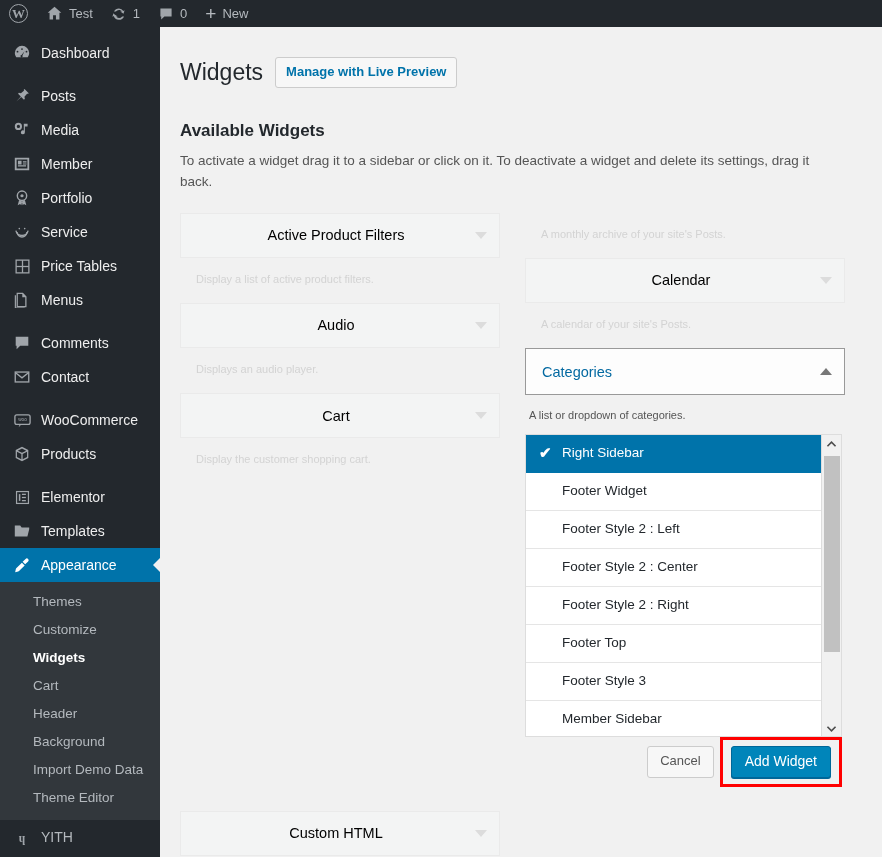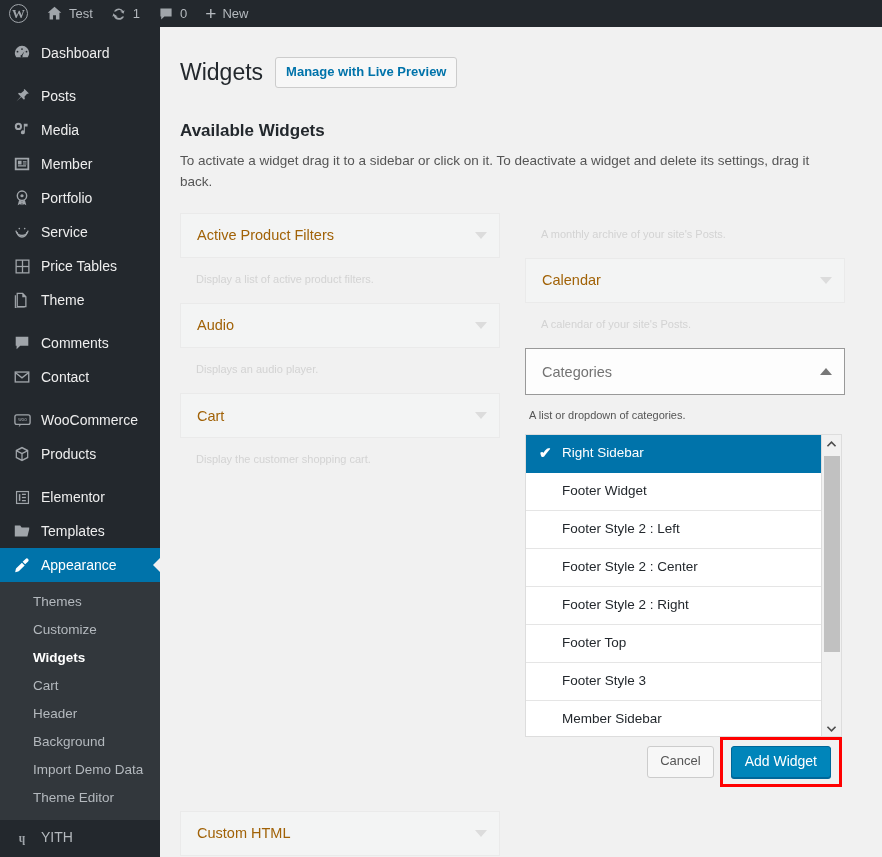--- a/index.html
+++ b/index.html
@@ -143,31 +143,31 @@
     border-top: 7px solid #cfcfcf;
   }
   .widget-desc {
     font-size: 11px; color: #bdbdbd;
     padding: 14px 16px 16px 16px;
     line-height: 1.4;
   }
 
   
   .faded .widget-top { background:#f3f4f4; border-color:#eaeaea; }
-  .faded .widget-title { color: #a16207; }
+  .faded .widget-title { color: #000000; text-align: center; }
   .faded .widget-arrow { border-top-color: #dcdcdc; }
   .faded .widget-desc { color: #d3d3d3; }
 
   
   .widget.active .widget-top {
     background: #fdfdfd;
     border: 1px solid #999;
     height: 47px;
   }
-  .widget.active .widget-title { color: #737373; font-size: 14.5px; }
+  .widget.active .widget-title { color: #0369a1; font-size: 14.5px; }
   .widget.active .widget-arrow {
     border-left: 6px solid transparent;
     border-right: 6px solid transparent;
     border-top: none;
     border-bottom: 7px solid #777;
   }
   .widget.active .widget-desc { color: #555; padding: 13px 16px 10px 4px; }
 
   
   .sidebar-select {
@@ -359,21 +359,21 @@
     <span class="mi-label">Price Tables</span>
   </div>
 
   <div class="menu-item">
     <span class="mi-ico">
       <svg class="ic" width="18" height="18" viewBox="0 0 20 20" fill="currentColor">
           <path d="M4 2h7l4 4v12H4V2zm1.4 1.4v13.2h8.2V6.9H10.3V3.4H5.4z"></path>
           <path d="M2 4.6h1.3v13.8H13V19H2V4.6z"></path>
         </svg>
     </span>
-    <span class="mi-label">Theme</span>
+    <span class="mi-label">Menus</span>
   </div>
 
   <div class="menu-sep"></div>
 
   <div class="menu-item">
     <span class="mi-ico">
       <svg class="ic" width="18" height="18" viewBox="0 0 20 20" fill="currentColor">
           <path d="M3 3h14v10H8l-4 4v-4H3V3z"></path>
         </svg>
     </span>

